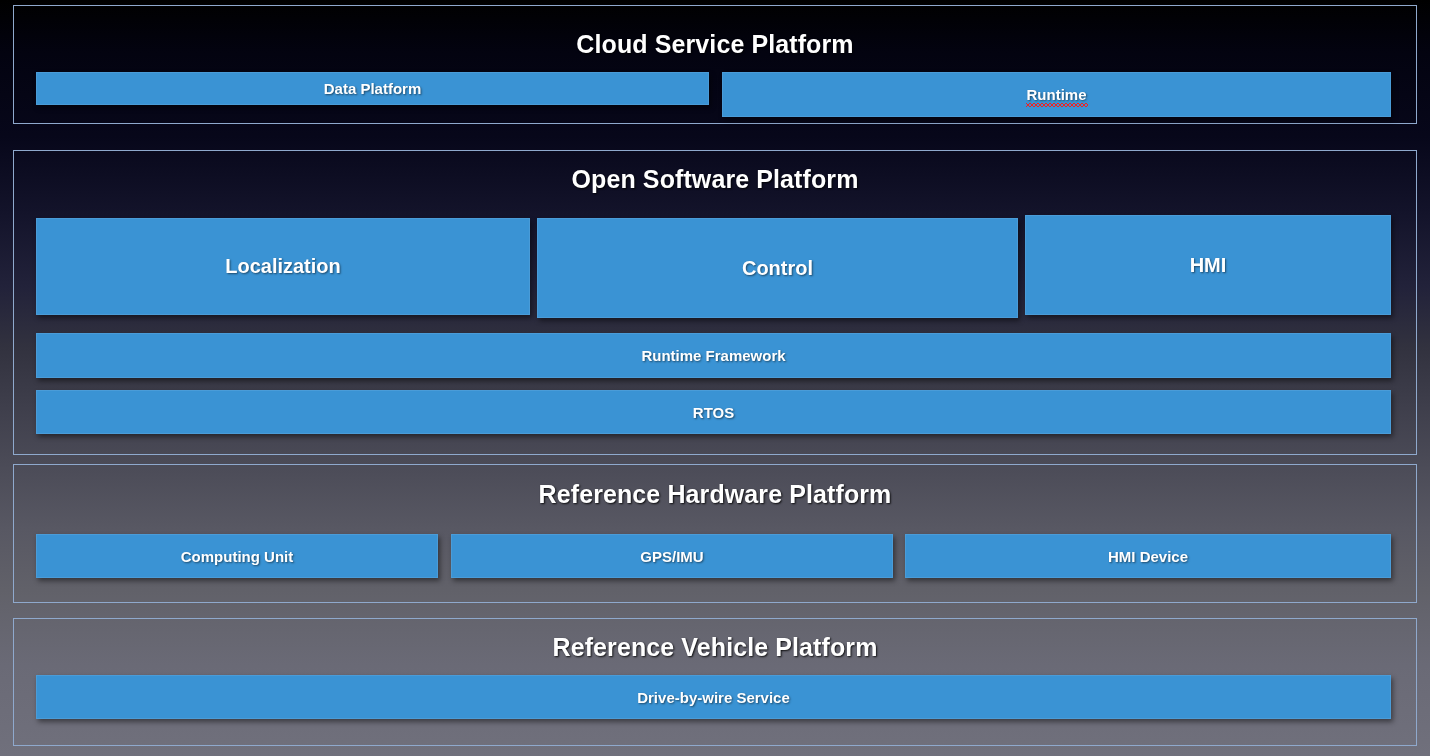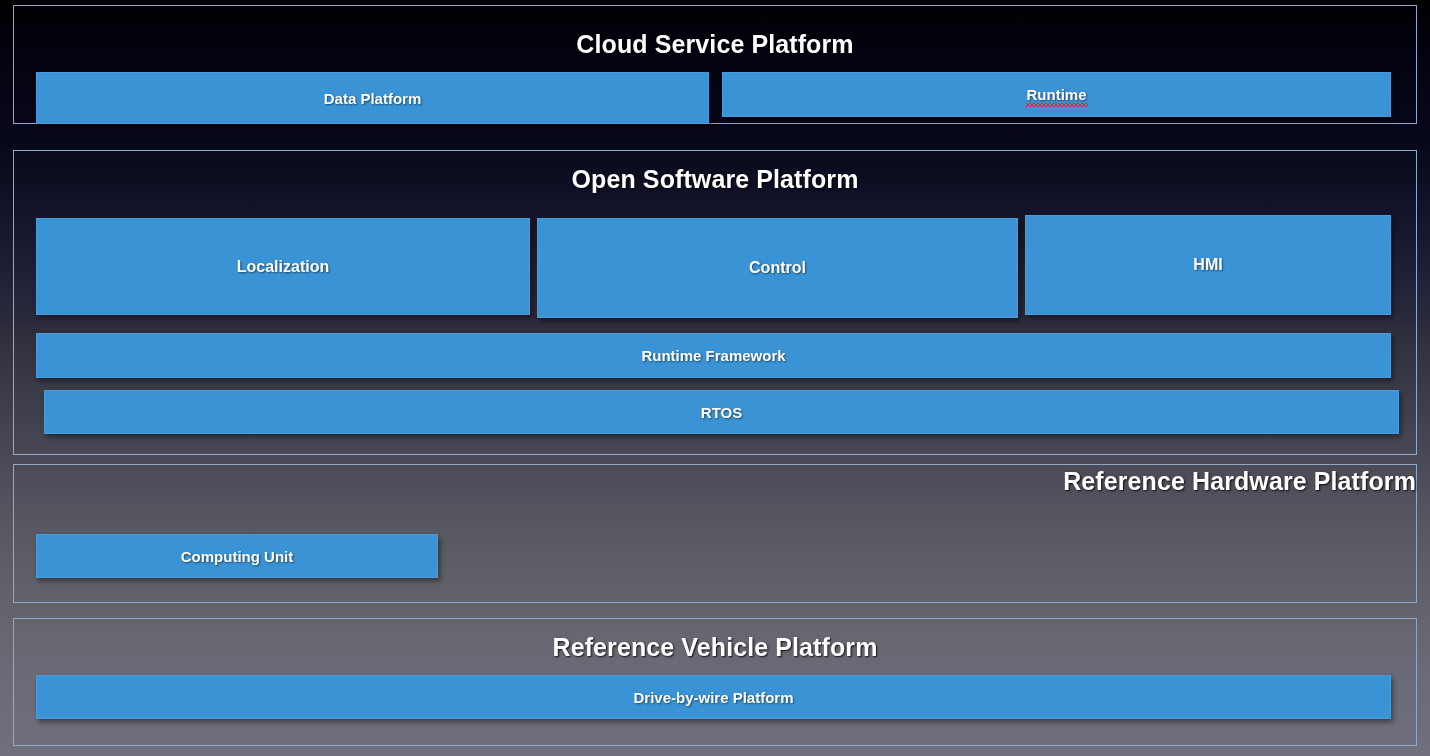--- a/index.html
+++ b/index.html
@@ -65,21 +65,21 @@
     justify-content: center;
   }
   .box-label {
     color: #ffffff;
     font-weight: bold;
     font-size: 15px;
     text-align: center;
     text-shadow: 1px 1px 2px rgba(0,0,0,0.5);
     white-space: nowrap;
   }
-  .box-label.lg { font-size: 16px; text-align: right; }
+  .box-label.lg { font-size: 20px; text-align: right; }
 
   
   .spellcheck {
     position: relative;
     display: inline-block;
   }
   .spellcheck::after {
     content: "";
     position: absolute;
     left: -1px;
@@ -95,21 +95,21 @@
 </style>
 </head>
 <body>
 
 <div id="slide">
 
   <div class="panel" style="left:13px; top:5px; width:1404px; height:119px;">
     <div class="panel-title" style="top:24px;">Cloud Service Platform</div>
   </div>
 
-  <div class="box" style="left:36px; top:72px; width:673px; height:52px;">
+  <div class="box" style="left:36px; top:72px; width:673px; height:33px;">
     <span class="box-label">Data Platform</span>
   </div>
 
   <div class="box" style="left:722px; top:72px; width:669px; height:45px;">
     <span class="box-label spellcheck">Runtime</span>
   </div>
 
   <div class="panel" style="left:13px; top:150px; width:1404px; height:305px;">
     <div class="panel-title" style="top:14px;">Open Software Platform</div>
   </div>
@@ -123,35 +123,41 @@
   </div>
 
   <div class="box" style="left:1025px; top:215px; width:366px; height:100px;">
     <span class="box-label lg">HMI</span>
   </div>
 
   <div class="box" style="left:36px; top:333px; width:1355px; height:45px;">
     <span class="box-label">Runtime Framework</span>
   </div>
 
-  <div class="box" style="left:36px; top:390px; width:1355px; height:44px;margin-left:8px;">
+  <div class="box" style="left:36px; top:390px; width:1355px; height:44px;">
     <span class="box-label">RTOS</span>
   </div>
 
   <div class="panel" style="left:13px; top:464px; width:1404px; height:139px;">
-    <div class="panel-title" style="top:2px;text-align:right;">Reference Hardware Platform</div>
+    <div class="panel-title" style="top:15px;">Reference Hardware Platform</div>
   </div>
 
   <div class="box" style="left:36px; top:534px; width:402px; height:44px;">
     <span class="box-label">Computing Unit</span>
   </div>
 
+  <div class="box" style="left:451px; top:534px; width:442px; height:44px;">
+    <span class="box-label">GPS/IMU</span>
+  </div>
 
+  <div class="box" style="left:905px; top:534px; width:486px; height:44px;">
+    <span class="box-label">HMI Device</span>
+  </div>
 
   <div class="panel" style="left:13px; top:618px; width:1404px; height:128px;">
     <div class="panel-title" style="top:14px;">Reference Vehicle Platform</div>
   </div>
 
   <div class="box" style="left:36px; top:675px; width:1355px; height:44px;">
-    <span class="box-label">Drive-by-wire Platform</span>
+    <span class="box-label">Drive-by-wire Service</span>
   </div>
 
 </div>
 
 </body></html>

